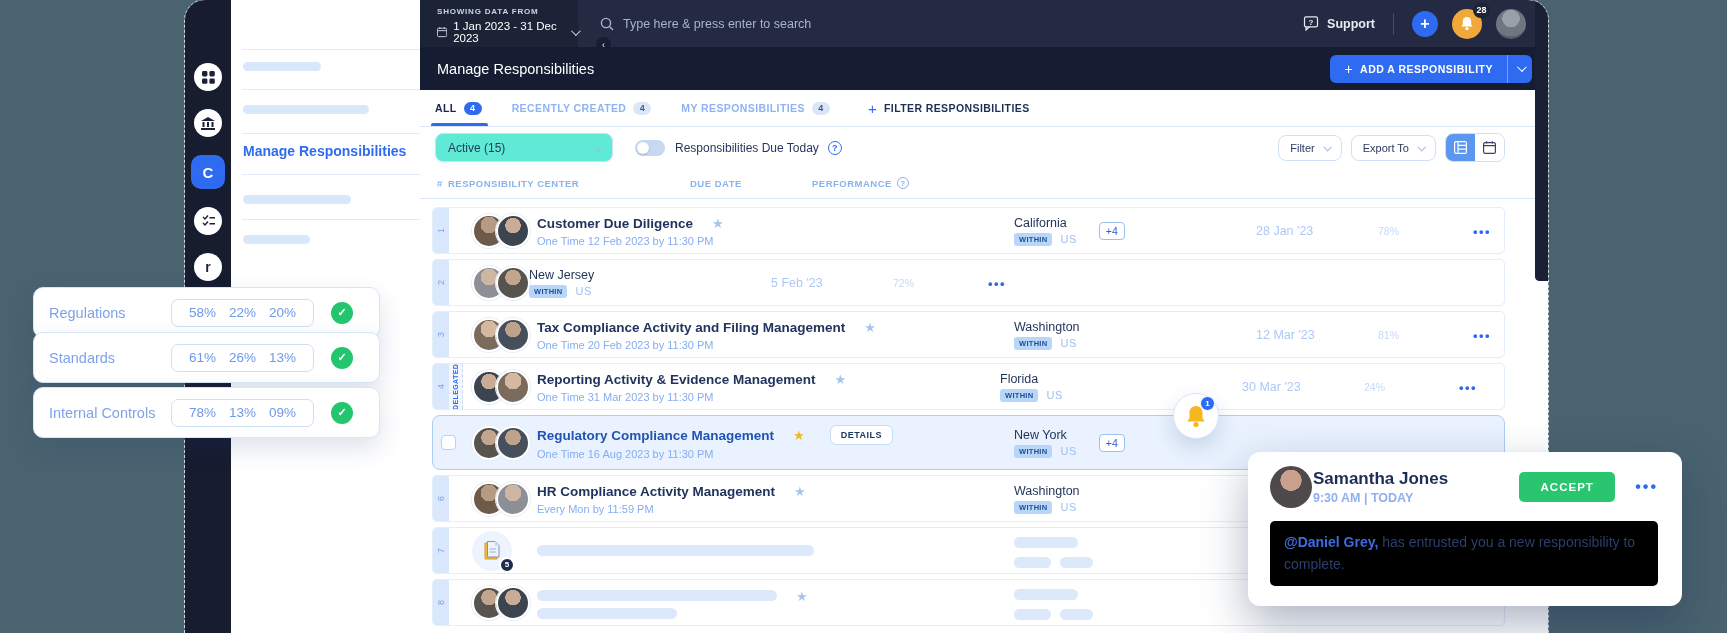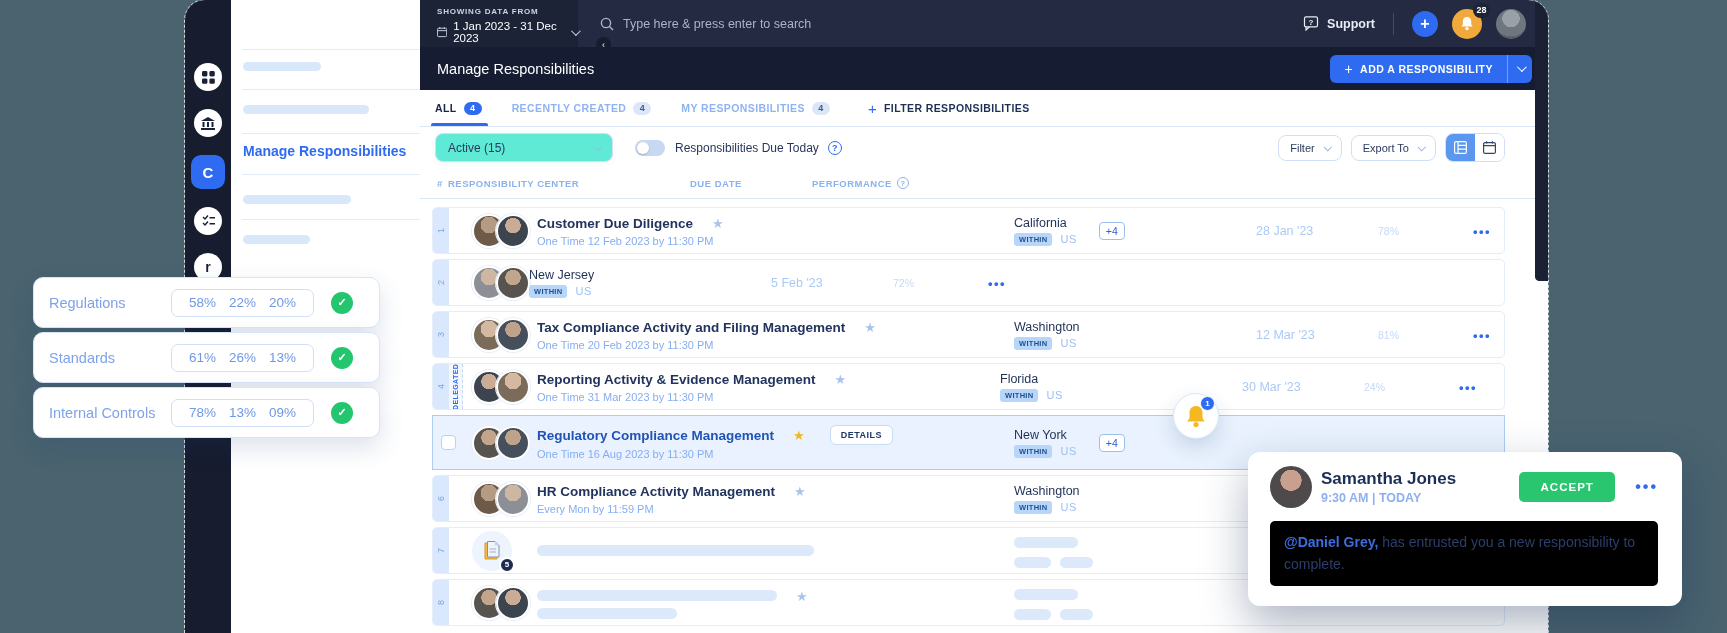--- a/index.html
+++ b/index.html
@@ -97,21 +97,21 @@
   .th-center { width:242px; }
   .th-due { width:122px; }
   .th-perf { width:128px; display:flex; align-items:center; gap:5px; }
   .helpq2 { width:12px; height:12px; border-radius:50%; border:1.2px solid #8ab2ef; color:#8ab2ef; font-size:8px;
             display:flex; align-items:center; justify-content:center; }
 
   
   .rows { padding:8px 43px 0 12px; }
   .row { display:flex; align-items:stretch; height:47px; margin-bottom:5px; background:#fff;
          border:1px solid #e4edfa; border-radius:5px; overflow:hidden; }
-  .row.selected { height:55px; background:#e9f2fe; border:1px solid #aecdf2; border-radius:0; }
+  .row.selected { height:55px; background:#e9f2fe; border:1px solid #aecdf2; border-radius:8px; }
   .rnum { width:16px; flex:none; background:#d9e8fc; color:#7ba3e8; font-size:9px;
           display:flex; align-items:center; justify-content:center;
           writing-mode:vertical-rl; transform:rotate(180deg); }
   .delegated { width:14px; flex:none; background:#f2f7fe; border-left:1px dashed #c6d8f1; color:#2f6bf0;
                font-size:7px; font-weight:bold; letter-spacing:.4px; display:flex; align-items:center; justify-content:center;
                writing-mode:vertical-rl; transform:rotate(180deg); }
   .checkarea { width:30px; flex:none; display:flex; align-items:center; justify-content:center; }
   .checkbox { width:15px; height:15px; border:1.5px solid #b7d3f4; border-radius:4px; background:#fff; }
   .avcol { width:80px; flex:none; display:flex; align-items:center; padding-left:23px; }
   .row.selected .avcol, .row.delrow .avcol { width:66px; padding-left:9px; }
@@ -168,21 +168,21 @@
                border:1px solid #d9e7fa; box-shadow:0 8px 20px rgba(40,70,130,.18); display:flex; align-items:center; justify-content:center; z-index:45; }
   .floatbell .fbadge { position:absolute; top:2px; right:3px; width:15px; height:15px; border-radius:50%; background:#2f6bf0;
                border:1.5px solid #fff; color:#fff; font-size:8px; font-weight:bold; display:flex; align-items:center; justify-content:center; }
 
   
   .notif { position:absolute; left:1248px; top:452px; width:434px; height:154px; background:#fff; border-radius:12px;
            box-shadow:0 18px 45px rgba(20,40,80,.35); z-index:50; padding:14px 24px 0 22px; }
   .nhead { display:flex; align-items:center; }
   .navatar { width:42px; height:42px; border-radius:50%; background:radial-gradient(circle at 50% 34%, #caa Efe, #999); 
              background:radial-gradient(circle at 50% 34%, #c9a08e 0 30%, #4e4a4c 31% 100%); flex:none; }
-  .nname { margin-left:9px; }
+  .nname { margin-left:1px; }
   .nname .n1 { font-size:17px; font-weight:bold; color:#1c2e55; }
   .nname .n2 { font-size:12.5px; font-weight:bold; color:#8fb0ef; margin-top:2px; }
   .acceptbtn { margin-left:auto; width:96px; height:30px; background:#2ac56f; border-radius:5px; color:#fff;
                font-size:11.5px; font-weight:bold; letter-spacing:1px; display:flex; align-items:center; justify-content:center; }
   .ndots { margin-left:20px; }
   .ndots::before { content:"\2022\2022\2022"; color:#2f6bf0; font-size:16px; font-weight:bold; letter-spacing:2px; }
   .nmsg { margin-top:13px; background:#000; border-radius:5px; padding:11px 14px; font-size:14px; line-height:1.55; color:#2c3e6b; }
   .nmsg .mention { color:#3e6cdf; font-weight:bold; }
 </style>
 </head>
@@ -599,21 +599,21 @@
       </div>
 
     </div>
 
     <div class="rightstrip"></div>
   </div>
 
   <div class="collapse">‹</div>
 </div>
 
-<div class="scard" style="top:277px">
+<div class="scard" style="top:287px">
   <span class="slabel">Regulations</span>
   <div class="svals">
     <span>58%</span>
     <span>22%</span>
     <span>20%</span>
   </div>
   <span class="scheck">✓</span>
 </div>
 <div class="scard" style="top:332px">
   <span class="slabel">Standards</span>

